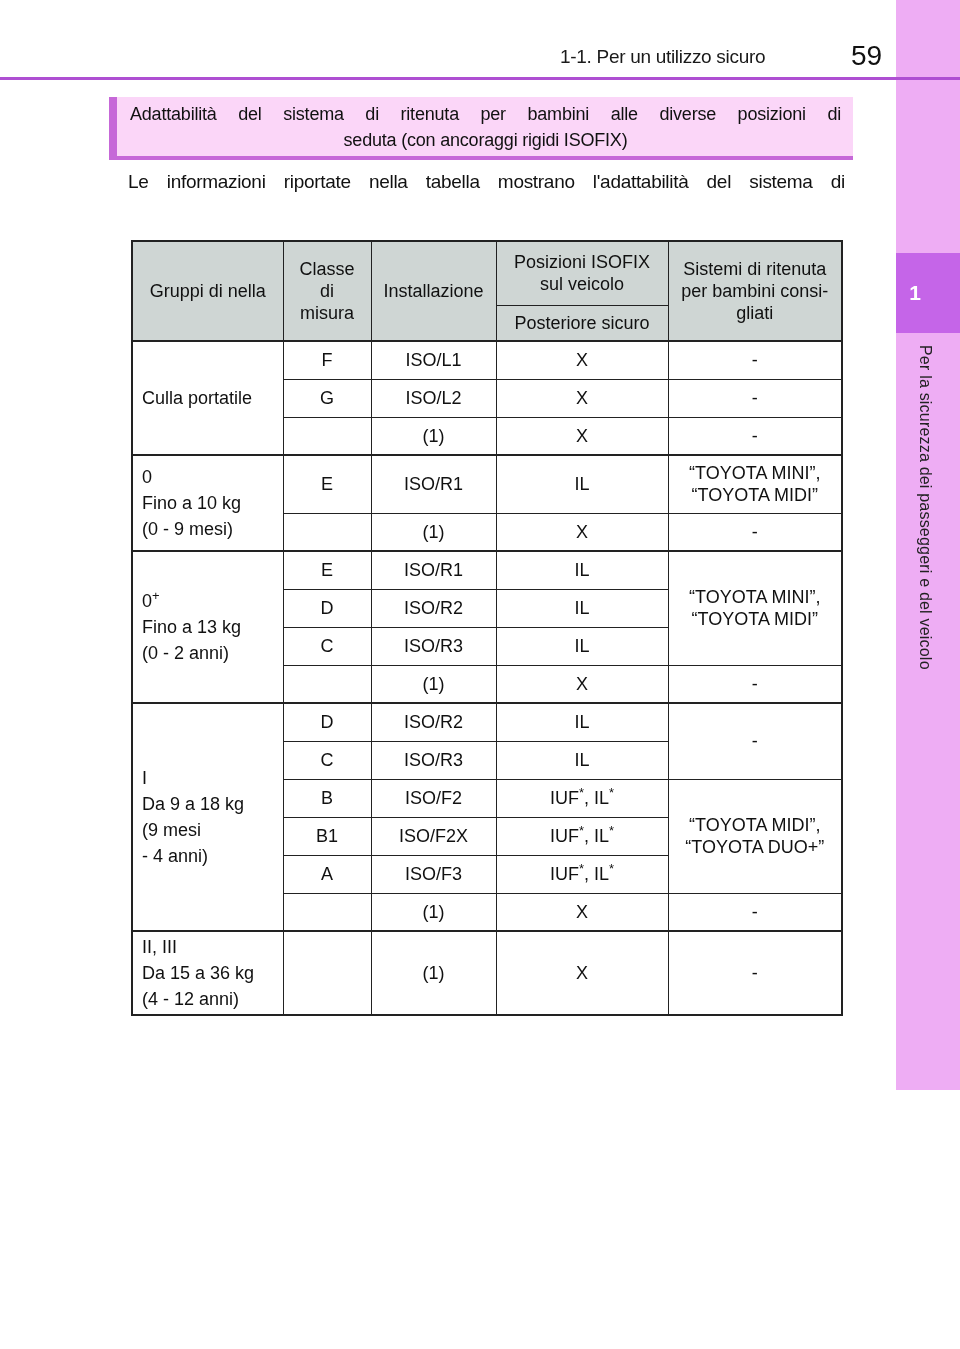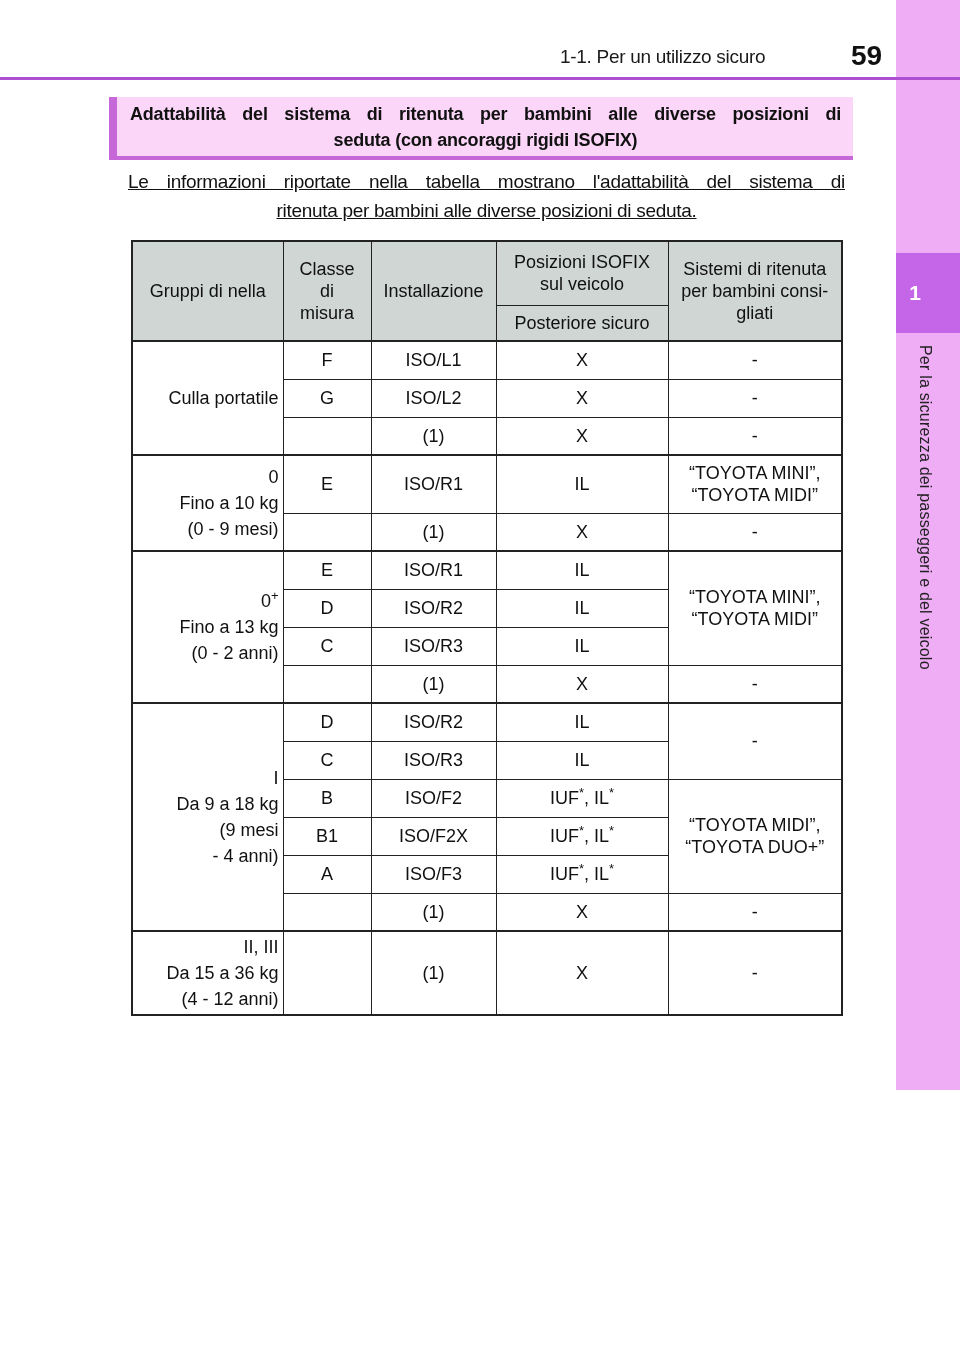--- a/index.html
+++ b/index.html
@@ -11,44 +11,44 @@
   .chapter-tab{position:absolute;left:896px;top:253px;width:64px;height:80px;background:var(--tab,#c565e8);
     display:flex;align-items:center;justify-content:center;padding-right:26px;box-sizing:border-box;}
   .chapter-tab span{color:#ffffff;font-size:21px;font-weight:600;}
   .sidebar-label-wrap{position:absolute;left:896px;top:345px;width:64px;height:680px;
     display:flex;justify-content:center;align-items:flex-start;}
   .sidebar-label-wrap .vtext{writing-mode:vertical-rl;font-size:16px;color:#222;letter-spacing:0.2px;margin-right:6px;}
 
   
   .top-rule{position:absolute;left:0;top:77px;width:960px;height:3px;background:var(--accent,#ae4fd2);}
   .header-section{position:absolute;left:560px;top:46px;font-size:19px;letter-spacing:-0.3px;color:#1a1a1a;}
-  .page-number{position:absolute;left:851px;top:40px;font-size:28px;font-weight:bold;color:#111;}
+  .page-number{position:absolute;left:851px;top:40px;font-size:28px;font-weight:normal;color:#111;}
 
   
   .title-banner{position:absolute;left:109px;top:97px;width:744px;box-sizing:border-box;
     background:var(--bannerbg,#fbd6f8);border-left:8px solid var(--banneraccent,#c668d8);
     border-bottom:4px solid var(--banneraccent,#c668d8);
-    padding:4px 12px 3px 13px;font-size:18px;font-weight:bold;line-height:26px;
+    padding:4px 12px 3px 13px;font-size:18px;font-weight:normal;line-height:26px;
     letter-spacing:-0.2px;color:#111;}
 
   
   .intro{position:absolute;left:128px;top:167px;width:717px;font-size:19px;line-height:29px;
-    letter-spacing:-0.3px;color:#111;text-decoration:underline;}
+    letter-spacing:-0.3px;color:#111;}
 
   .jline{text-align:justify;text-align-last:justify;}
   .lline{text-align:center;}
 
   
   .compat{position:absolute;left:131px;top:240px;width:710px;border-collapse:collapse;table-layout:fixed;
     font-size:18px;color:#111;border:2px solid #222;}
   .compat th,.compat td{border:1px solid #222;vertical-align:middle;text-align:center;
     padding:2px 4px;line-height:22px;font-weight:normal;box-sizing:border-box;}
   .compat th{background:var(--thbg,#cfd6d4);}
   .compat tr.gtop td,.compat tr.gtop th{border-top:2px solid #222;}
-  .compat td.group{text-align:right;padding-left:9px;line-height:26px;}
+  .compat td.group{text-align:left;padding-left:9px;line-height:26px;}
   .compat sup{font-size:0.72em;vertical-align:super;line-height:0;}
   col.c1{width:151px}col.c2{width:88px}col.c3{width:125px}col.c4{width:172px}col.c5{width:174px}
 
   
   .watermark{position:absolute;left:679px;top:1312px;font-size:26px;color:#989898;letter-spacing:0.5px;z-index:5;}
 </style>
 </head>
 <body>
 
 <div class="page">
@@ -69,21 +69,20 @@
     <span class="vtext">Per la sicurezza dei passeggeri e del veicolo</span>
   </div>
 
   <div class="title-banner">
       <div class="jline">Adattabilità del sistema di ritenuta per bambini alle diverse posizioni di</div>
       <div class="lline">seduta (con ancoraggi rigidi ISOFIX)</div>
     </div>
 
   <div class="intro">
       <div class="jline">Le informazioni riportate nella tabella mostrano l'adattabilità del sistema di</div>
-      <div class="lline">ritenuta per bambini alle diverse posizioni di seduta.</div>
     </div>
 
   <table class="compat">
     <colgroup>
       <col class="c1">
         <col class="c2">
         <col class="c3">
         <col class="c4">
         <col class="c5">
     </colgroup>

